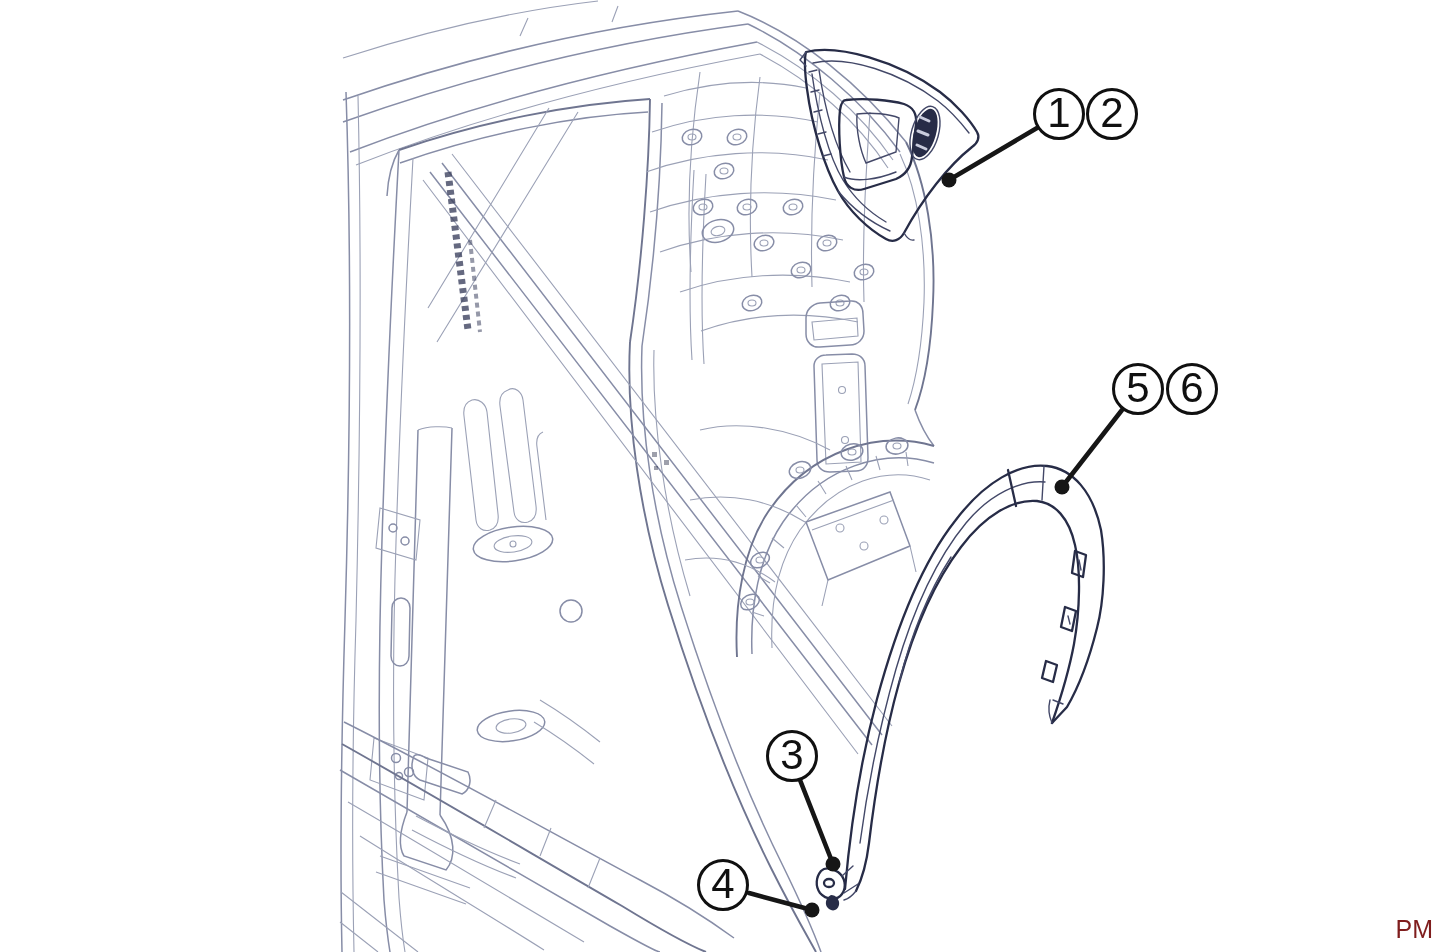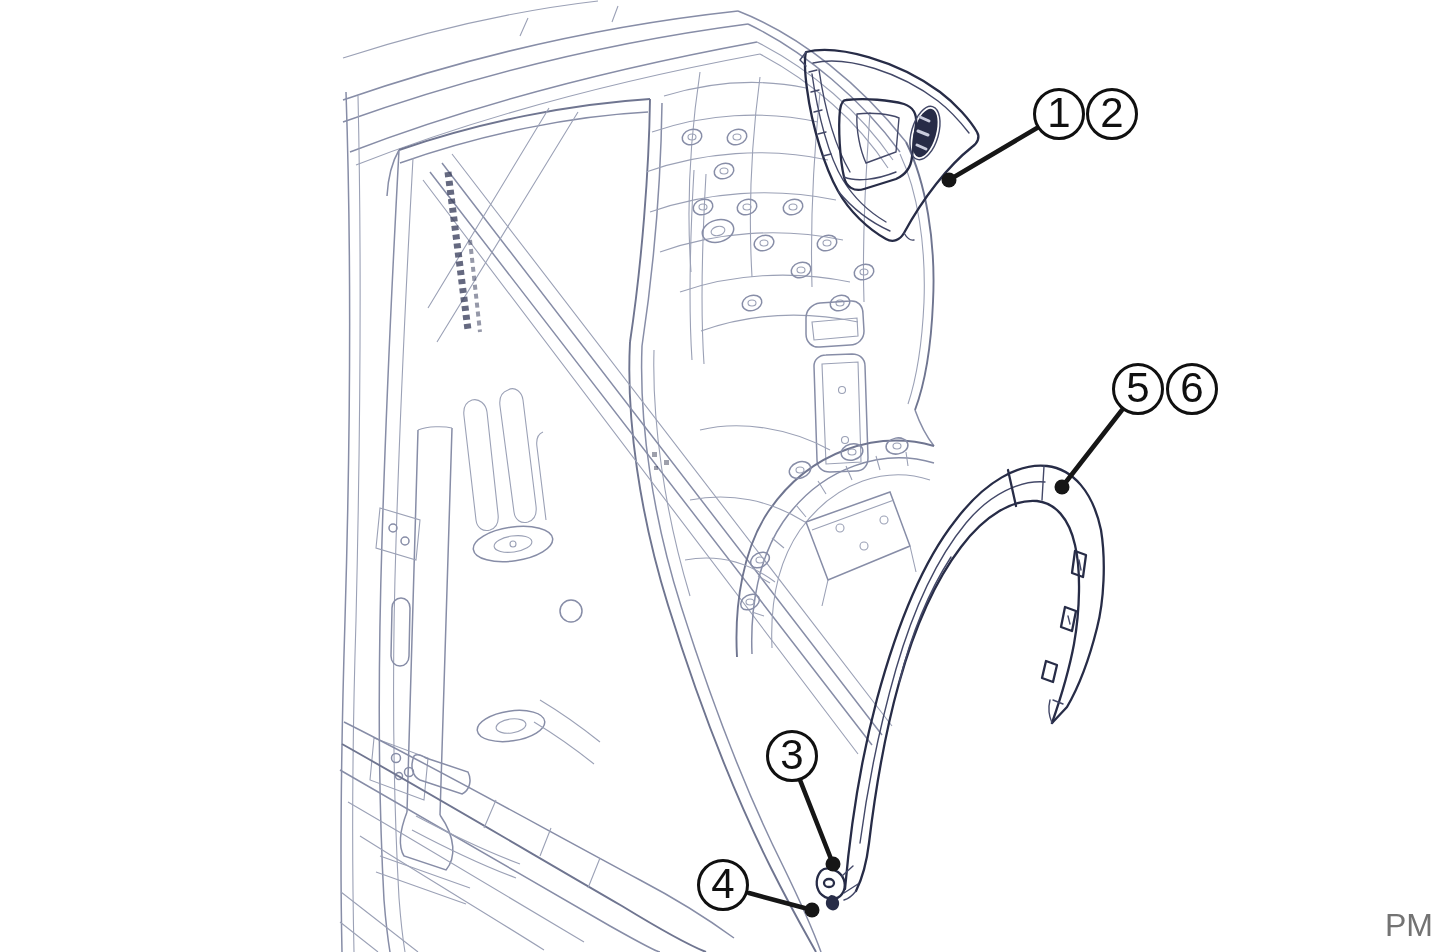--- a/index.html
+++ b/index.html
@@ -16,21 +16,21 @@
   .pf{fill:#272c47;stroke:none;}
   .em{stroke:#c9ccdd;stroke-width:3;fill:none;stroke-linecap:round;}
   .tx{stroke:#3e4360;stroke-width:7;stroke-dasharray:5 4;opacity:.8;fill:none;}
   .lead{stroke:#161616;stroke-width:4.6;fill:none;stroke-linecap:round;}
   .dot{fill:#161616;}
   
   .callout{position:absolute;width:52px;height:52px;box-sizing:border-box;
            border:3.2px solid #101010;border-radius:50%;background:#fff;
            display:flex;align-items:center;justify-content:center;
            font-size:42px;line-height:1;color:#101010;padding-bottom:3px;}
-  .page-code{position:absolute;right:12px;bottom:8px;font-size:32px;color:#737373;margin-left:41px;}
+  .page-code{position:absolute;right:12px;bottom:8px;font-size:25px;color:#7f1d1d;margin-left:41px;}
 </style>
 </head>
 <body>
 
 <div class="stage">
 
 <svg width="1445" height="952" viewBox="0 0 1445 952">
 
   <g>
 

